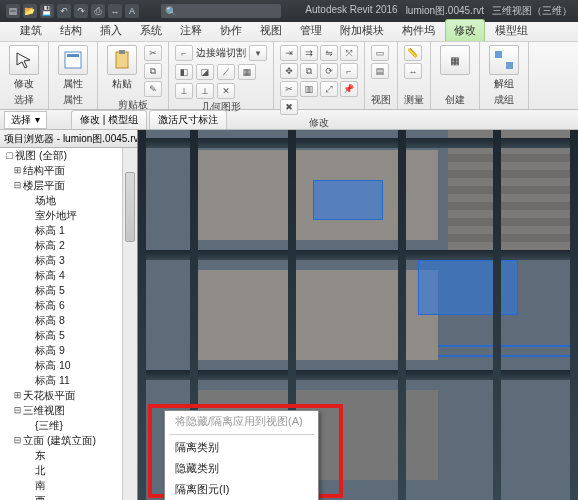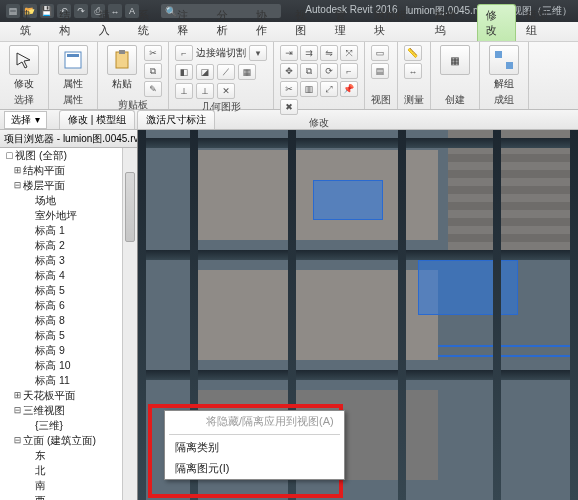--- a/index.html
+++ b/index.html
@@ -25,21 +25,21 @@
   .panel-title { font-size:10px; text-align:center; color:#444; margin-top:1px;}
   .bigbtn { width:36px; display:flex; flex-direction:column; align-items:center; gap:2px; font-size:10px; color:#333;}
   .bigbtn .glyph { width:30px; height:30px; display:flex; align-items:center; justify-content:center; border:1px solid #c0c0c0; background:linear-gradient(#fff,#e9e9e9); border-radius:2px; }
   .smallgrid { display:grid; grid-template-columns:repeat(4,18px); grid-auto-rows:16px; gap:2px;}
   .smallbtn { width:18px; height:16px; border:1px solid #c5c5c5; background:linear-gradient(#fff,#ececec); border-radius:2px; display:flex; align-items:center; justify-content:center; font-size:9px; color:#555;}
   .vcol { display:flex; flex-direction:column; gap:2px; }
 
   
   .context { height:20px; background:linear-gradient(#f5f5f5,#e6e6e6); border-bottom:1px solid #bcbcbc; display:flex; align-items:center; padding:0 4px; font-size:10px; gap:4px;}
   .context .dd { padding:1px 6px; border:1px solid #c2c2c2; background:#fff; display:flex; align-items:center; gap:4px;}
-  .sub-tabs { display:flex; gap:2px; margin-left:8px;}
+  .sub-tabs { display:flex; gap:2px; margin-left:20px;}
   .sub-tab { padding:2px 8px; background:linear-gradient(#fdfdfd,#ececec); border:1px solid #c6c6c6; border-bottom:none; border-radius:3px 3px 0 0; font-size:10px;}
 
   
   .main { position:absolute; top:130px; left:0; right:0; bottom:0; display:flex; }
 
   
   .browser { width:138px; background:#fff; border-right:1px solid #8a8a8a; display:flex; flex-direction:column; }
   .browser-title { height:18px; background:linear-gradient(#f4f4f4,#e3e3e3); border-bottom:1px solid #b6b6b6; font-size:10px; display:flex; align-items:center; padding:0 4px; white-space:nowrap; overflow:hidden;}
   .tree { flex:1; overflow:hidden; font-size:10.5px; line-height:15px; color:#222;}
   .tree-row { display:flex; align-items:center; padding-left:4px; white-space:nowrap;}
@@ -53,21 +53,21 @@
   .interior { position:absolute; background:#8f8b87; }
   .blue-obj { position:absolute; background:rgba(40,120,230,0.55); border:1px solid #2a6ad0; }
   .mullion-v { position:absolute; width:8px; background:linear-gradient(#1d2730,#364650); top:0; bottom:0; }
   .mullion-h { position:absolute; height:10px; background:linear-gradient(#1d2730,#364650); left:0; right:0; }
   .railing { position:absolute; height:2px; background:#2a6ad0; }
 
   
   .redbox { position:absolute; border:4px solid #e21b1b; }
   .ctxmenu { position:absolute; background:#fff; border:1px solid #8a8a8a; box-shadow:2px 2px 4px rgba(0,0,0,0.35); font-size:11px; min-width:155px;}
   .ctx-item { padding:3px 10px; color:#222; white-space:nowrap;}
-  .ctx-item.disabled { color:#9a9a9a;margin-left:31px; }
+  .ctx-item.disabled { color:#9a9a9a; }
   .ctx-sep { height:1px; background:#d0d0d0; margin:2px 4px;}
 
   svg { display:block; }
 </style>
 </head>
 <body>
 
 <div class="titlebar">
   <div class="title-left">
     <div class="qat">
@@ -88,21 +88,20 @@
     <span>三维视图（三维）</span>
   </div>
 </div>
 
 <div class="ribbon-tabs" id="ribbon-tabs">
     <div class="ribbon-tab">建筑</div>
     <div class="ribbon-tab">结构</div>
     <div class="ribbon-tab">插入</div>
     <div class="ribbon-tab">系统</div>
     <div class="ribbon-tab">注释</div>
-    <div class="ribbon-tab">分析</div>
     <div class="ribbon-tab">协作</div>
     <div class="ribbon-tab">视图</div>
     <div class="ribbon-tab">管理</div>
     <div class="ribbon-tab">附加模块</div>
     <div class="ribbon-tab">构件坞</div>
     <div class="ribbon-tab active">修改</div>
     <div class="ribbon-tab">模型组</div>
   </div>
 
 <div class="ribbon">
@@ -388,16 +387,17 @@
     <div class="mullion-v" style="left:260px;"></div>
     <div class="mullion-v" style="left:355px;"></div>
     <div class="mullion-v" style="right:0;"></div>
 
     <div class="redbox" style="left:10px; top:274px; width:195px; height:94px;"></div>
 
     <div class="ctxmenu" style="left:26px; top:280px;" id="ctxmenu">
         <div class="ctx-item disabled">将隐藏/隔离应用到视图(A)</div>
         <div class="ctx-sep"></div>
         <div class="ctx-item">隔离类别</div>
+        <div class="ctx-item">隐藏类别</div>
         <div class="ctx-item">隔离图元(I)</div>
       </div>
   </div>
 </div>
 
 </body></html>

